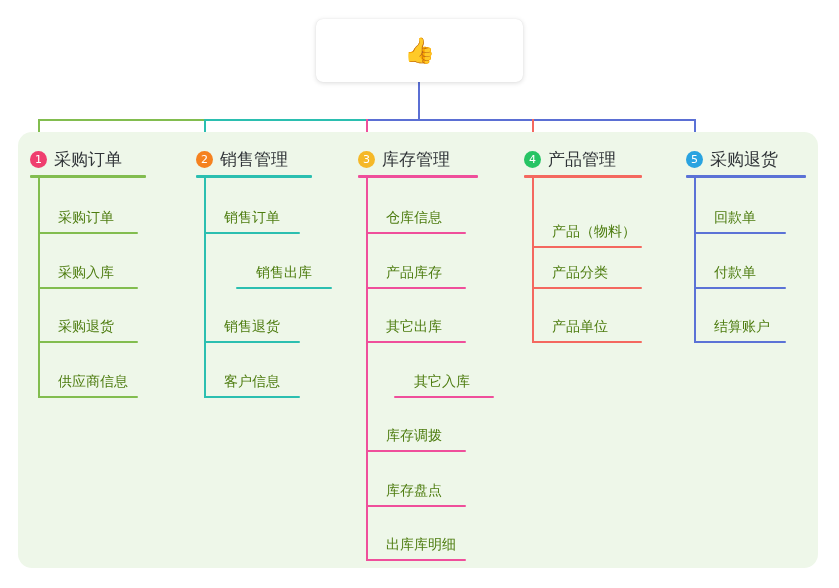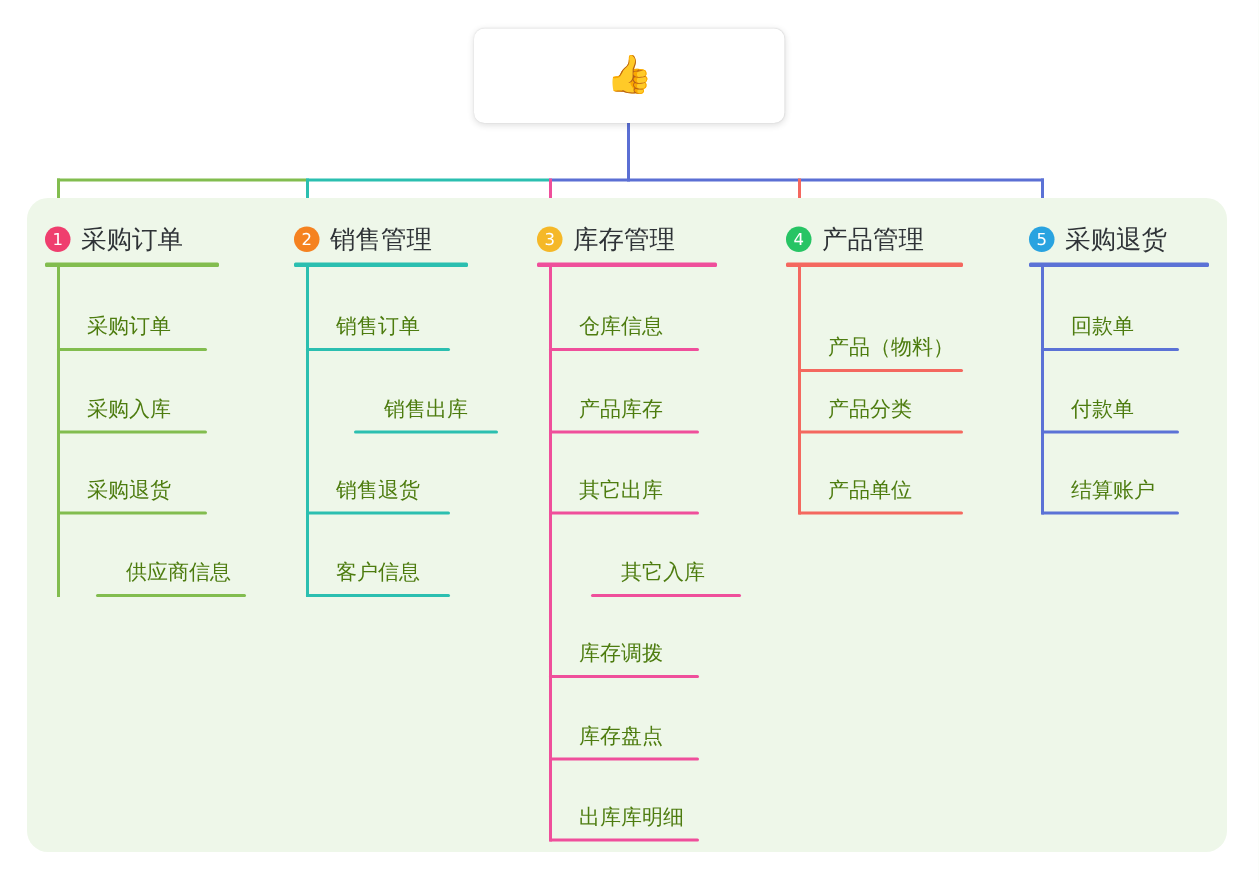--- a/index.html
+++ b/index.html
@@ -155,21 +155,21 @@
         <div class="item-rule" style="width: 100px; background: rgb(130, 189, 79);"></div>
       </div>
       <div class="item" style="left: 8px; top: 100.5px; width: 100px;">
         <span class="item-label">采购入库</span>
         <div class="item-rule" style="width: 100px; background: rgb(130, 189, 79);"></div>
       </div>
       <div class="item" style="left: 8px; top: 155px; width: 100px;">
         <span class="item-label">采购退货</span>
         <div class="item-rule" style="width: 100px; background: rgb(130, 189, 79);"></div>
       </div>
-      <div class="item" style="left: 8px; top: 209.5px; width: 100px; margin-left: 26px;">
+      <div class="item" style="left: 8px; top: 209.5px; width: 100px;">
         <span class="item-label">供应商信息</span>
         <div class="item-rule" style="width: 100px; background: rgb(130, 189, 79);"></div>
       </div>
     </div>
     <div class="col" style="left: 196px; top: 148px;">
       <div class="col-header">
         <span class="badge" style="background: rgb(245, 130, 32);">2</span>
         <span class="col-title">销售管理</span>
       </div>
       <div class="header-rule" style="width: 116px; background: rgb(43, 191, 176);"></div>

